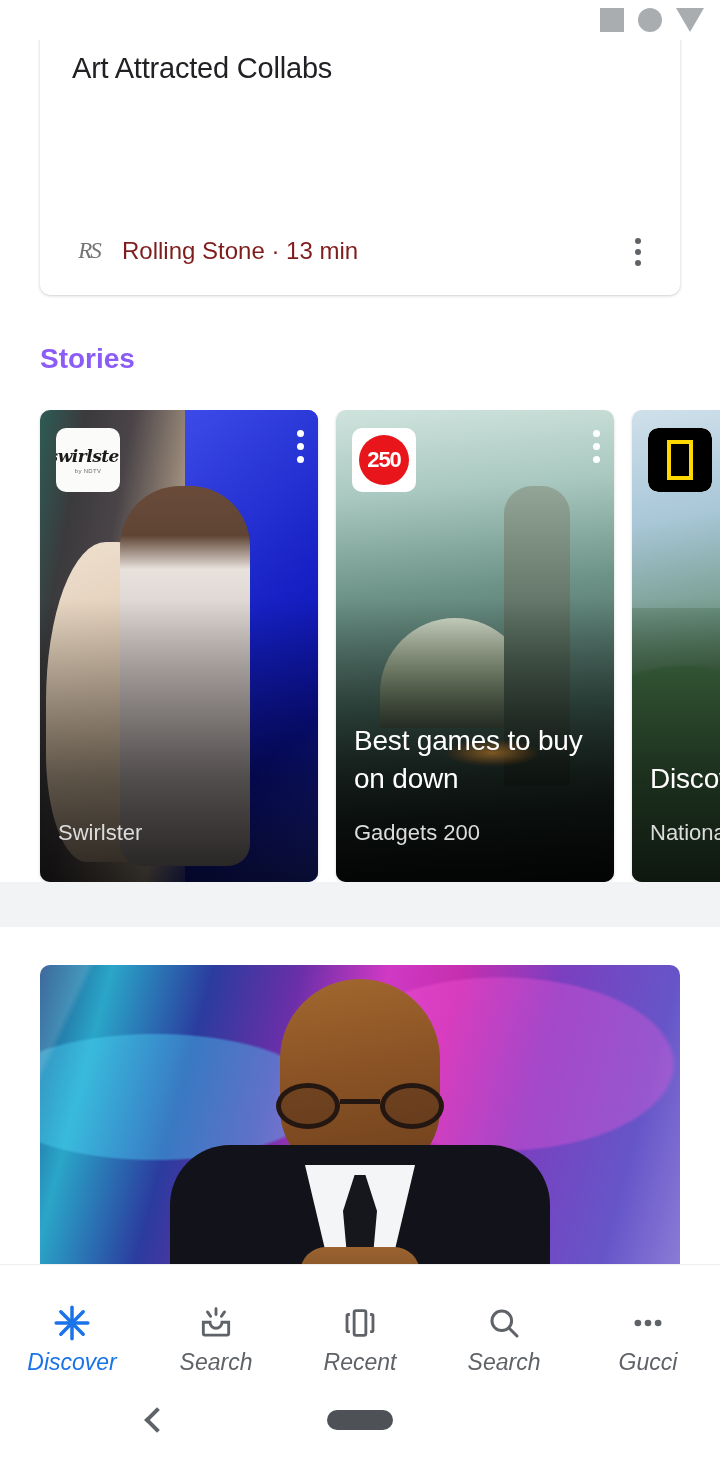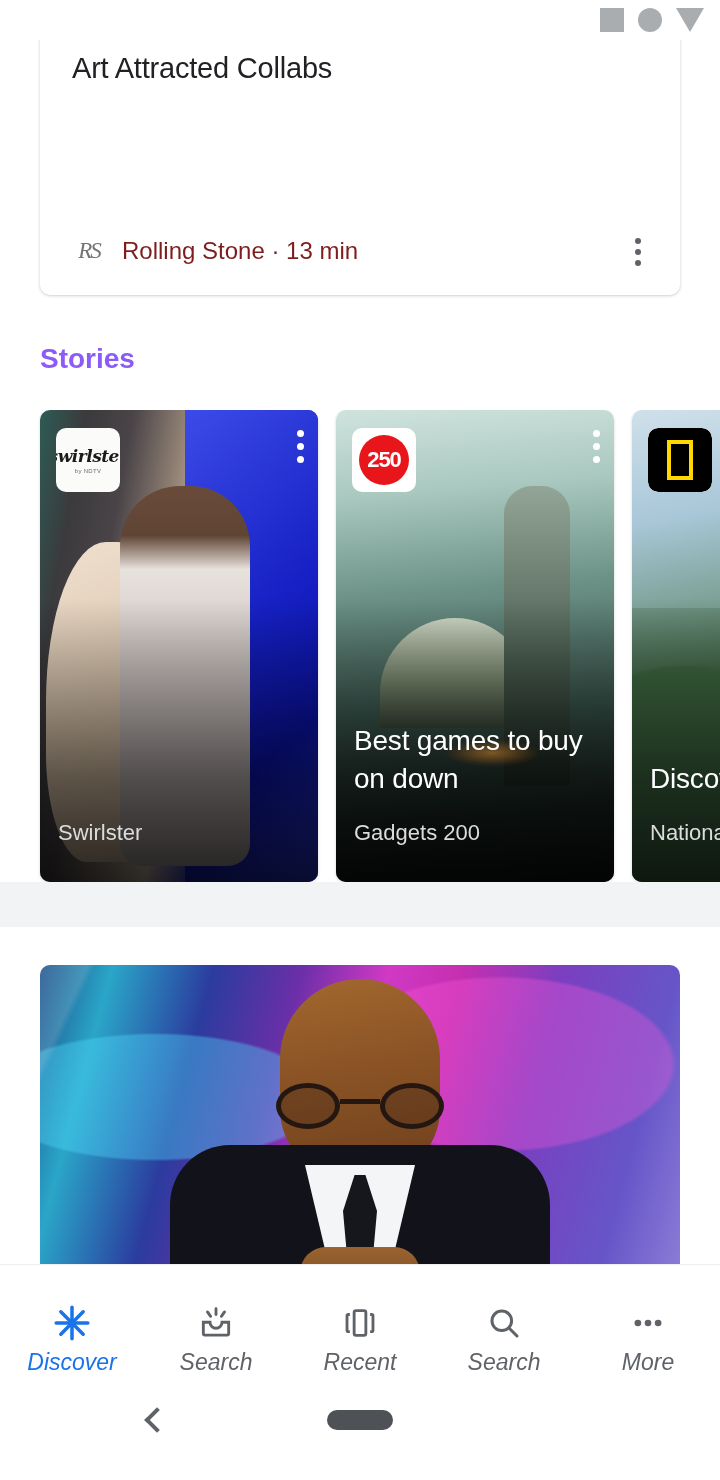--- a/index.html
+++ b/index.html
@@ -421,21 +421,21 @@
     </div>
 
     <div class="nav-item">
       <div class="nav-icon">
         <svg width="38" height="38" viewBox="0 0 24 24" fill="#5f6368">
           <circle cx="5.6" cy="12" r="2.1"></circle>
             <circle cx="12" cy="12" r="2.1"></circle>
             <circle cx="18.4" cy="12" r="2.1"></circle>
         </svg>
       </div>
-      <div class="nav-label">More</div>
+      <div class="nav-label">Gucci</div>
     </div>
 
   </div>
 
   <div class="system-nav">
     <div class="sys-back"></div>
     <div class="sys-home"></div>
   </div>
 
 </div>

